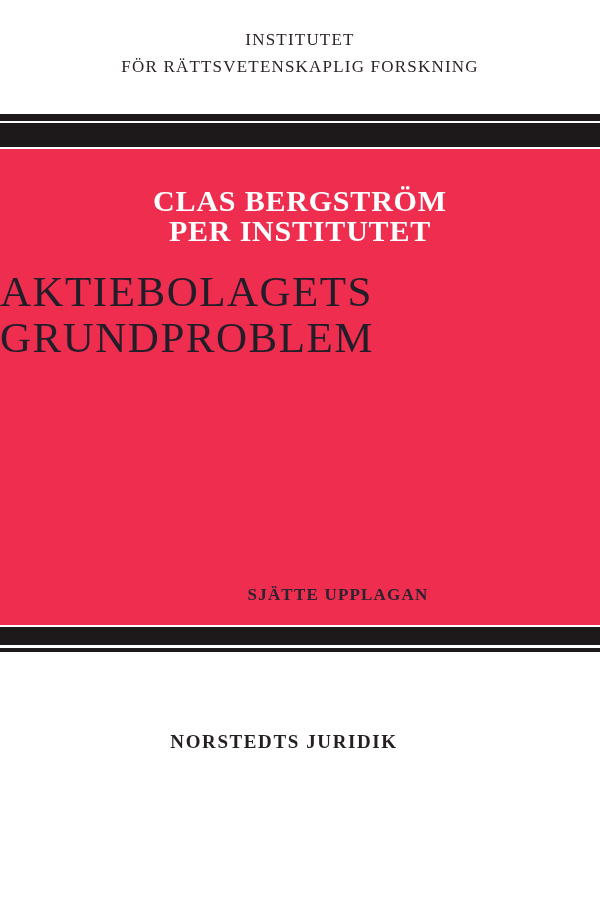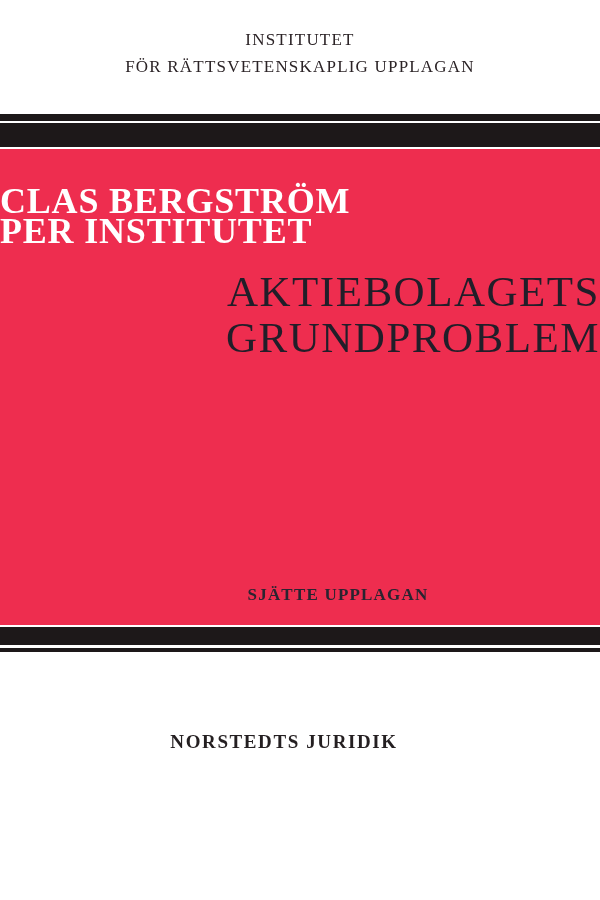--- a/index.html
+++ b/index.html
@@ -49,33 +49,33 @@
     left: 0;
     width: 600px;
     height: 476px;
     background: #ee2d4f;
   }
   .authors {
     position: absolute;
     top: 37px;
     left: 0;
     width: 600px;
-    text-align: left;
+    text-align: center;
     color: #ffffff;
     font-weight: 700;
-    font-size: 36px;
+    font-size: 30px;
     line-height: 30px;
     letter-spacing: 0.8px;
   }
   .book-title {
     position: absolute;
     top: 120px;
     left: 0;
     width: 600px;
-    text-align: right;
+    text-align: left;
     color: #211e29;
     font-weight: 400;
     font-size: 43px;
     line-height: 46px;
     letter-spacing: 1.5px;
   }
   .edition {
     position: absolute;
     top: 436px;
     left: 0;
@@ -101,21 +101,21 @@
     letter-spacing: 1.6px;
   }
 </style>
 </head>
 <body>
 
 <div class="page">
 
   <div class="institute">
     <div>INSTITUTET</div>
-    <div>FÖR RÄTTSVETENSKAPLIG UPPLAGAN</div>
+    <div>FÖR RÄTTSVETENSKAPLIG FORSKNING</div>
   </div>
 
   <div class="rule rule-top-thin"></div>
   <div class="rule rule-top-thick"></div>
 
   <div class="red-panel">
     <div class="authors">
       <div>CLAS BERGSTRÖM</div>
       <div>PER INSTITUTET</div>
     </div>

